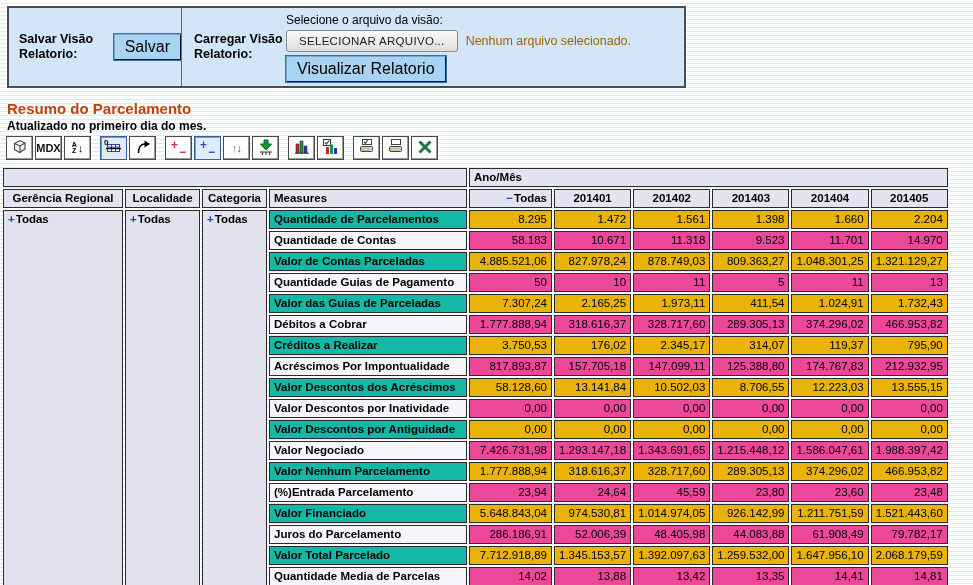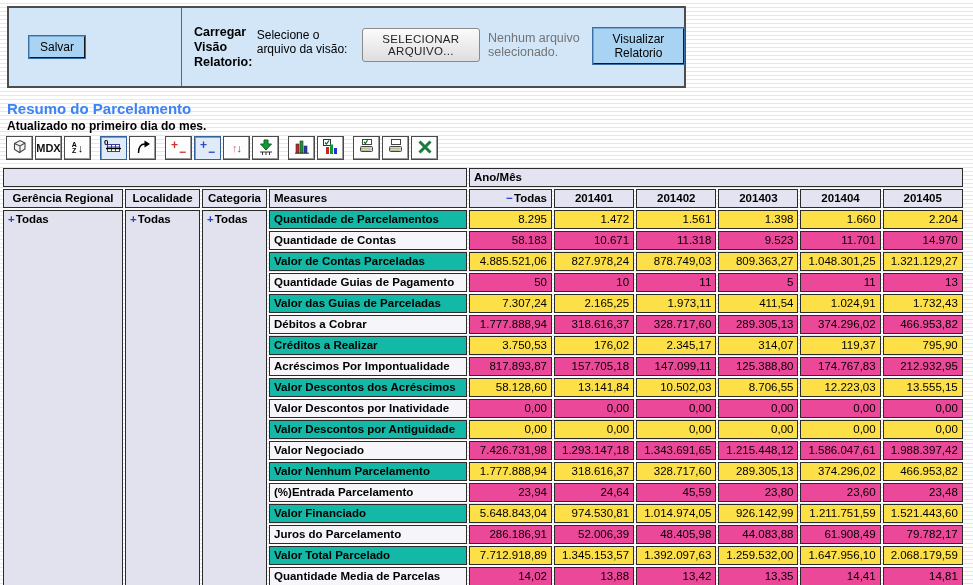--- a/index.html
+++ b/index.html
@@ -17,37 +17,37 @@
   }
   .panel-section { display: flex; align-items: center; }
   .save-section { width: 172px; padding-left: 10px; }
   .panel-divider { width: 1px; background: #666; }
   .load-section { flex: 1; padding-left: 12px; align-items: center; }
   .form-label { font-size: 12.5px; font-weight: bold; color: #000; line-height: 15px; }
   .save-label { width: 86px; }
   .load-label { width: 92px; }
   .blue-btn {
     font-family: "Liberation Sans", sans-serif;
-    font-size: 12px; color: #000; background: #a9d3f2;
+    font-size: 16px; color: #000; background: #a9d3f2;
     border: 1px solid; border-color: #7aa7d0 #14141c #14141c #7aa7d0;
     outline: 1px solid #3a6ea5; padding: 3px 10px; cursor: pointer;
   }
   .save-btn { margin-left: 10px; }
-  .file-col { display: flex; flex-direction: row; align-items: flex-start; padding: 4px 0; }
+  .file-col { display: flex; flex-direction: column; align-items: flex-start; padding: 4px 0; }
   .file-hint { font-size: 12px; color: #000; margin-bottom: 3px; }
   .file-row { display: flex; align-items: center; margin-bottom: 4px; }
   .file-btn {
     font-family: "Liberation Sans", sans-serif;
     font-size: 11.5px; color: #222; letter-spacing: .3px;
     background: linear-gradient(#fbfbfb, #dedede);
     border: 1px solid #8a8a8a; border-radius: 3px; padding: 4px 12px; cursor: pointer;
   }
-  .file-status { font-size: 12.5px; color: #737373; margin-left: 8px; }
+  .file-status { font-size: 12.5px; color: #a16207; margin-left: 8px; }
   
-  .title { margin: 12px 0 0 7px; font-size: 15px; font-weight: bold; color: #3b82f6; }
+  .title { margin: 12px 0 0 7px; font-size: 15px; font-weight: bold; color: #c2410c; }
   .subtitle { margin: 2px 0 0 7px; font-size: 12px; font-weight: bold; color: #000; }
   
   .toolbar { margin: 3px 0 0 6px; display: flex; align-items: flex-start; height: 26px; }
   .tb {
     width: 27px; height: 24px; margin-right: 2px; padding: 0;
     background: #fdfdfd; border: 1px solid #4a4a4a;
     box-shadow: inset -1px -1px 0 0 #9a9a9a, inset 1px 1px 0 0 #ffffff;
     display: inline-flex; align-items: center; justify-content: center;
     cursor: pointer; position: relative; font-family: "Liberation Sans", sans-serif;
   }
@@ -76,30 +76,31 @@
   .hcell { background: #e3e3f1; font-weight: bold; text-align: center; color: #000; }
   .hcell.axis { text-align: left; }
   .hcell.measures { text-align: left; }
   .hcell.coltotal { text-align: right; }
   .todas { background: #e2e2ee; vertical-align: top; font-weight: bold; text-align: left; }
   .drill { color: #2244cc; font-weight: bold; margin-right: 1px; cursor: pointer; }
   .mlabel { font-weight: bold; text-align: left; }
   .mdata { text-align: right; font-weight: normal; }
   tr.odd .mlabel { background: #14b8a6; }
   tr.even .mlabel { background: #f5f5fa; }
-  tr.odd .mdata { background: #fde047; padding-left: 7px; }
+  tr.odd .mdata { background: #eab308; }
   tr.even .mdata { background: #ec4899; }
 </style>
 </head>
 <body>
 
 <div class="page">
 
   <div class="top-panel">
     <div class="panel-section save-section">
+      <div class="form-label save-label">Salvar Visão Relatorio:</div>
       <button class="blue-btn save-btn">Salvar</button>
     </div>
     <div class="panel-divider"></div>
     <div class="panel-section load-section">
       <div class="form-label load-label">Carregar Visão Relatorio:</div>
       <div class="file-col">
         <div class="file-hint">Selecione o arquivo da visão:</div>
         <div class="file-row">
           <button class="file-btn">SELECIONAR ARQUIVO...</button>
           <span class="file-status">Nenhum arquivo selecionado.</span>

